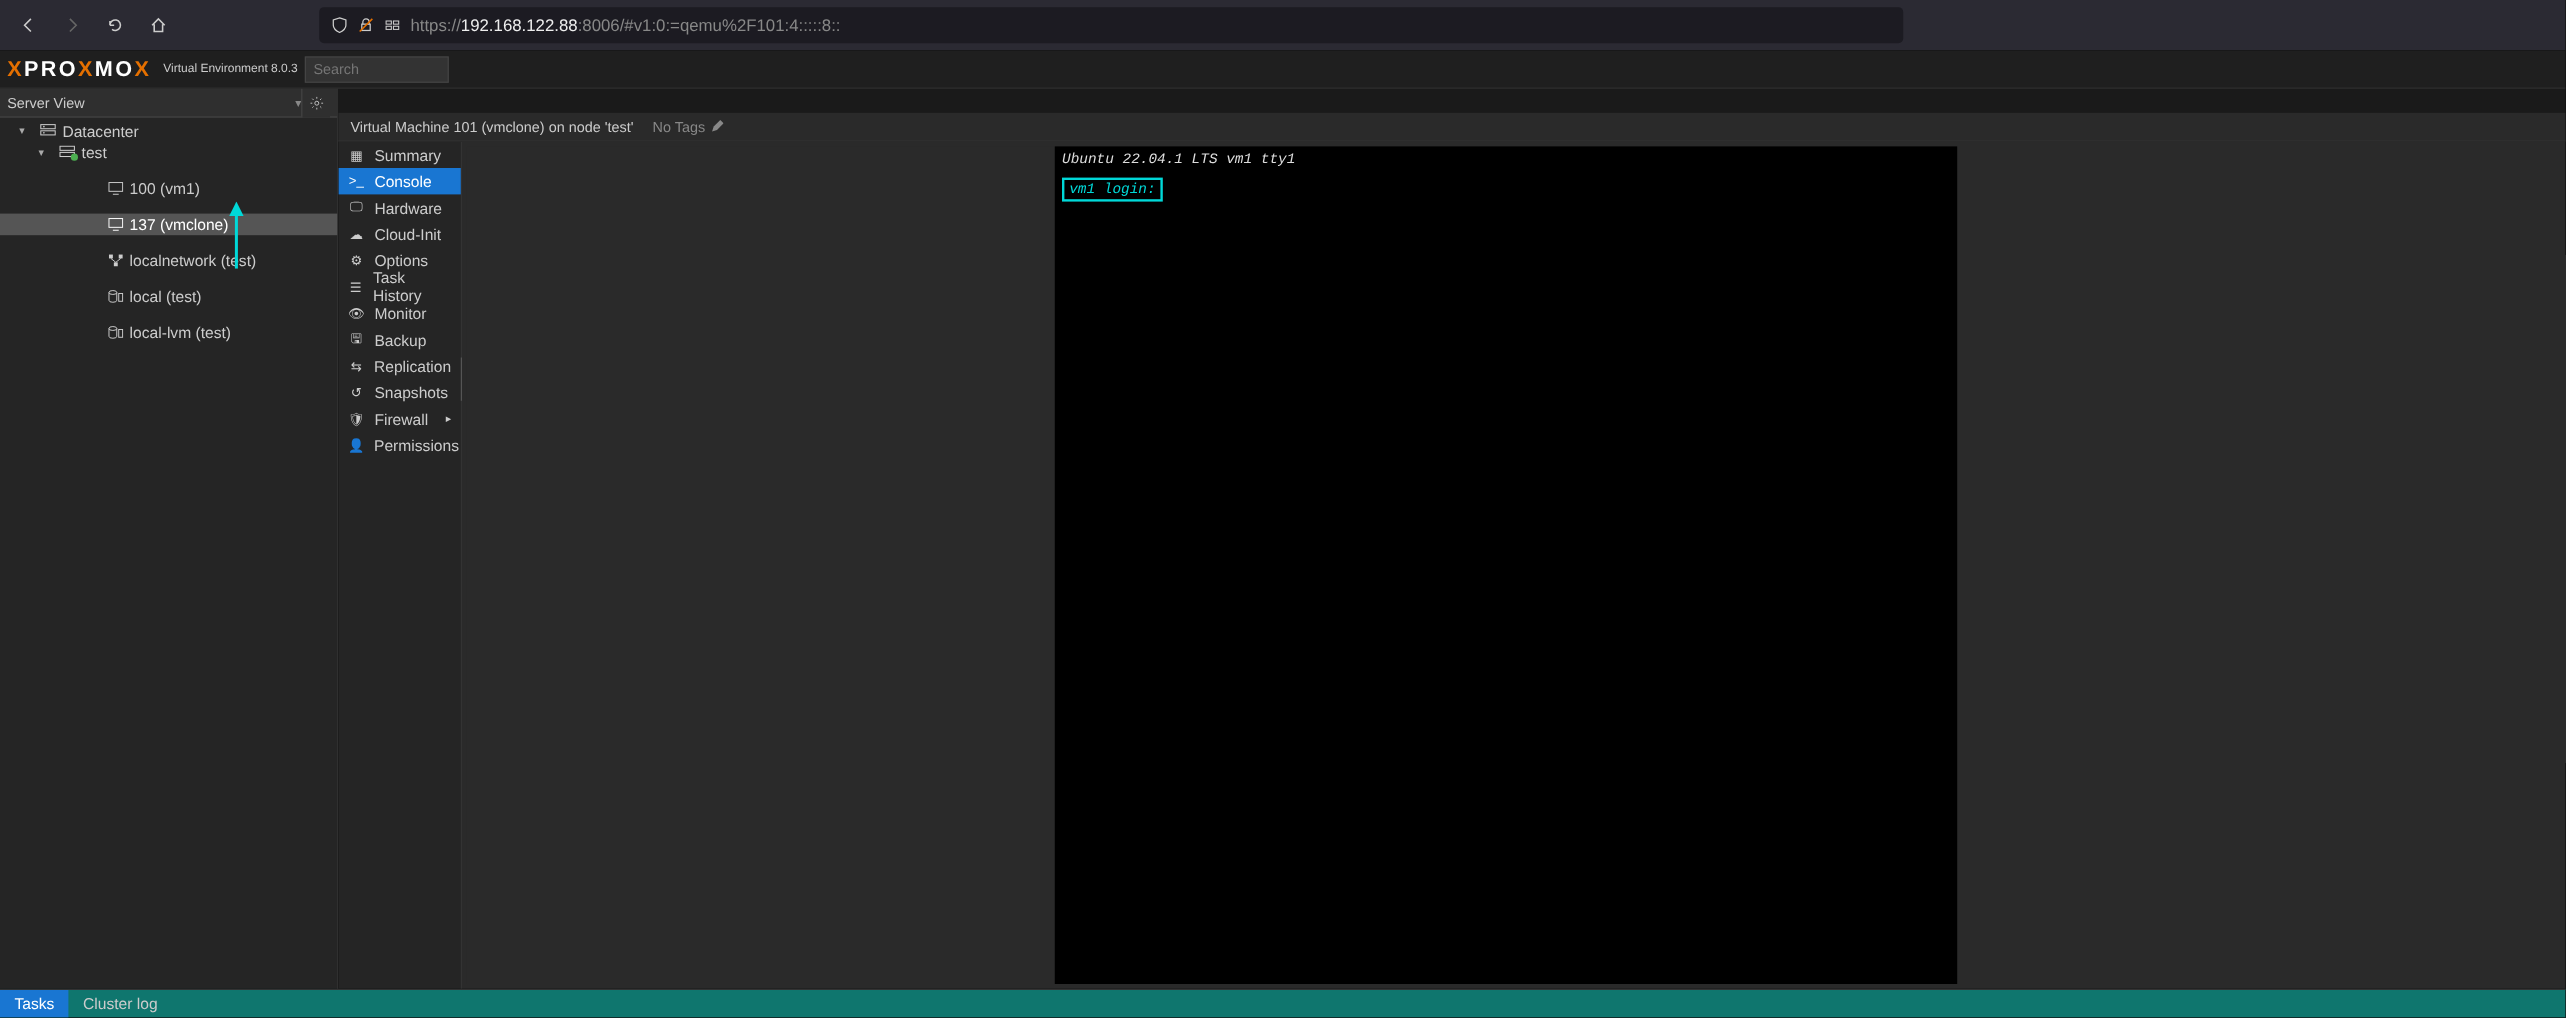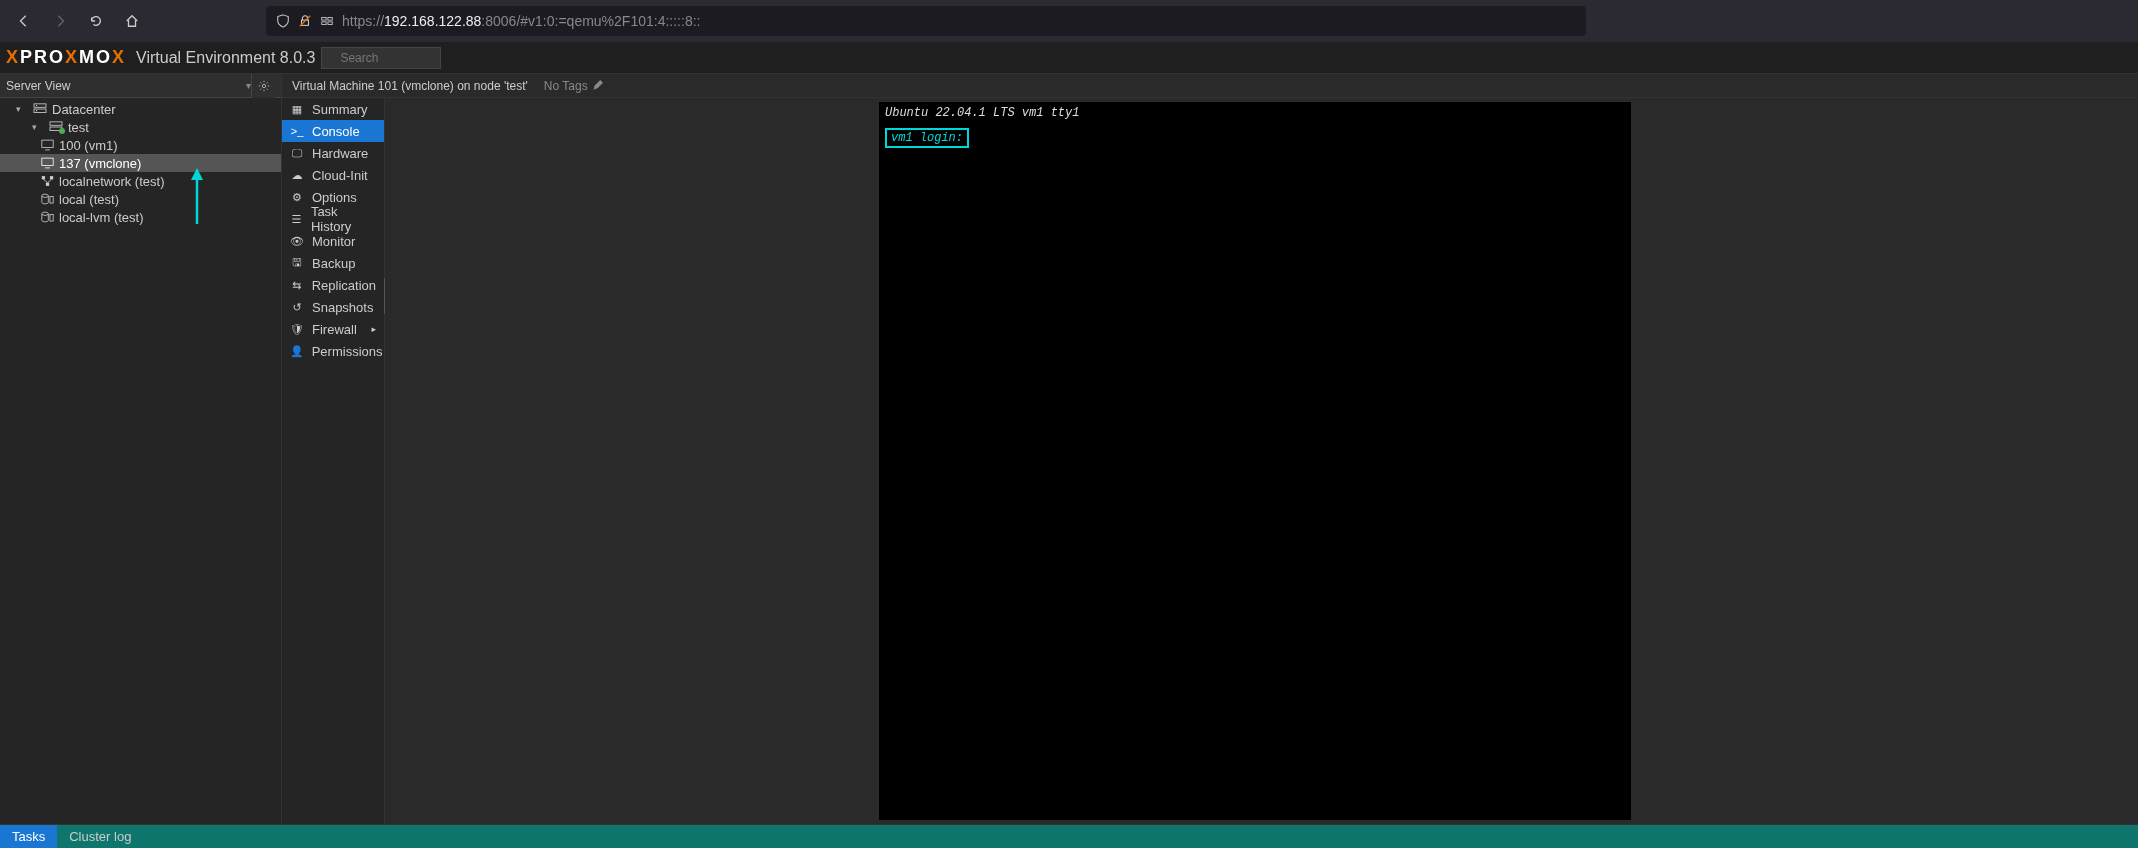--- a/index.html
+++ b/index.html
@@ -13,43 +13,43 @@
 .url-bar { flex: 1; height: 30px; background: #1c1b22; border-radius: 4px; display: flex; align-items: center; padding: 0 10px; gap: 8px; color: #ccc; font-size: 14px; max-width: 1320px; }
 .url-icons { display: flex; gap: 8px; align-items: center; }
 .url-text { color: #888; }
 .url-text .host { color: #eee; }
 
 
 .app-header { height: 32px; background: #1f1f1f; display: flex; align-items: center; border-bottom: 1px solid #333; }
 .logo { display: flex; align-items: center; padding: 0 6px; height: 100%; }
 .logo-text { font-weight: 900; font-size: 18px; letter-spacing: 2px; color: #fff; }
 .logo-x { color: #e57000; }
-.version-label { color: #ccc; font-size: 16px; margin-left: 4px; }
-.search-box { background: #333; border: 1px solid #444; height: 22px; width: 120px; padding: 0 18px; color: #888; font-size: 12px; margin-left: 6px; }
+.version-label { color: #ccc; font-size: 10px; margin-left: 4px; }
+.search-box { background: #333; border: 1px solid #444; height: 22px; width: 120px; padding: 0 6px; color: #888; font-size: 12px; margin-left: 6px; }
 
 
 .app-body { display: flex; height: calc(848px - 42px - 32px - 24px); }
 .sidebar { width: 282px; background: #252525; border-right: 1px solid #333; display: flex; flex-direction: column; }
 .sidebar-header { height: 24px; background: #2f2f2f; border-bottom: 1px solid #444; display: flex; align-items: center; justify-content: space-between; padding: 0 6px; color: #ccc; font-size: 12px; }
 .sidebar-header-left { display: flex; align-items: center; gap: 4px; flex: 1; }
 .sidebar-header-settings { width: 24px; height: 24px; display: flex; align-items: center; justify-content: center; background: #2f2f2f; border-left: 1px solid #444; }
 .chevron { color: #888; font-size: 10px; }
 
 .tree { flex: 1; padding-top: 2px; }
 .tree-item { display: flex; align-items: center; height: 18px; padding: 0 4px; gap: 4px; color: #ccc; font-size: 13px; cursor: default; }
 .tree-item.selected { background: #555; color: #fff; }
 .tree-indent-1 { padding-left: 16px; }
 .tree-indent-2 { padding-left: 32px; }
-.tree-indent-3 { padding-left: 23px; }
+.tree-indent-3 { padding-left: 72px; margin-top: 12px; }
 .tree-icon { width: 16px; display: inline-flex; justify-content: center; font-size: 12px; }
 .expand-icon { width: 12px; font-size: 9px; color: #aaa; }
 
 
 .content { flex: 1; display: flex; flex-direction: column; background: #1a1a1a; }
-.content-header { height: 24px; background: #2a2a2a; border-bottom: 1px solid #333; display: flex; align-items: center; padding: 0 10px; gap: 16px; font-size: 12px; color: #ccc; }
+.content-header { height: 24px; background: #2a2a2a; border-bottom: 1px solid #333; display: flex; align-items: center; padding: 0 10px; gap: 16px; font-size: 12px; color: #ccc; margin-top: 20px; }
 .no-tags { color: #888; display: flex; align-items: center; gap: 4px; }
 
 .content-body { flex: 1; display: flex; overflow: hidden; }
 .submenu { width: 103px; background: #252525; border-right: 1px solid #333; position: relative; }
 .submenu-item { height: 22px; display: flex; align-items: center; padding: 0 8px; gap: 8px; color: #ccc; font-size: 13px; }
 .submenu-item.active { background: #1976d2; color: #fff; }
 .submenu-icon { width: 14px; display: inline-flex; justify-content: center; font-size: 11px; }
 .submenu-chevron { margin-left: auto; font-size: 9px; }
 .submenu-expand { position: absolute; right: -10px; top: 180px; width: 10px; height: 36px; background: #3a3a3a; border: 1px solid #555; display: flex; align-items: center; justify-content: center; font-size: 8px; color: #aaa; border-radius: 0 3px 3px 0; }
 

